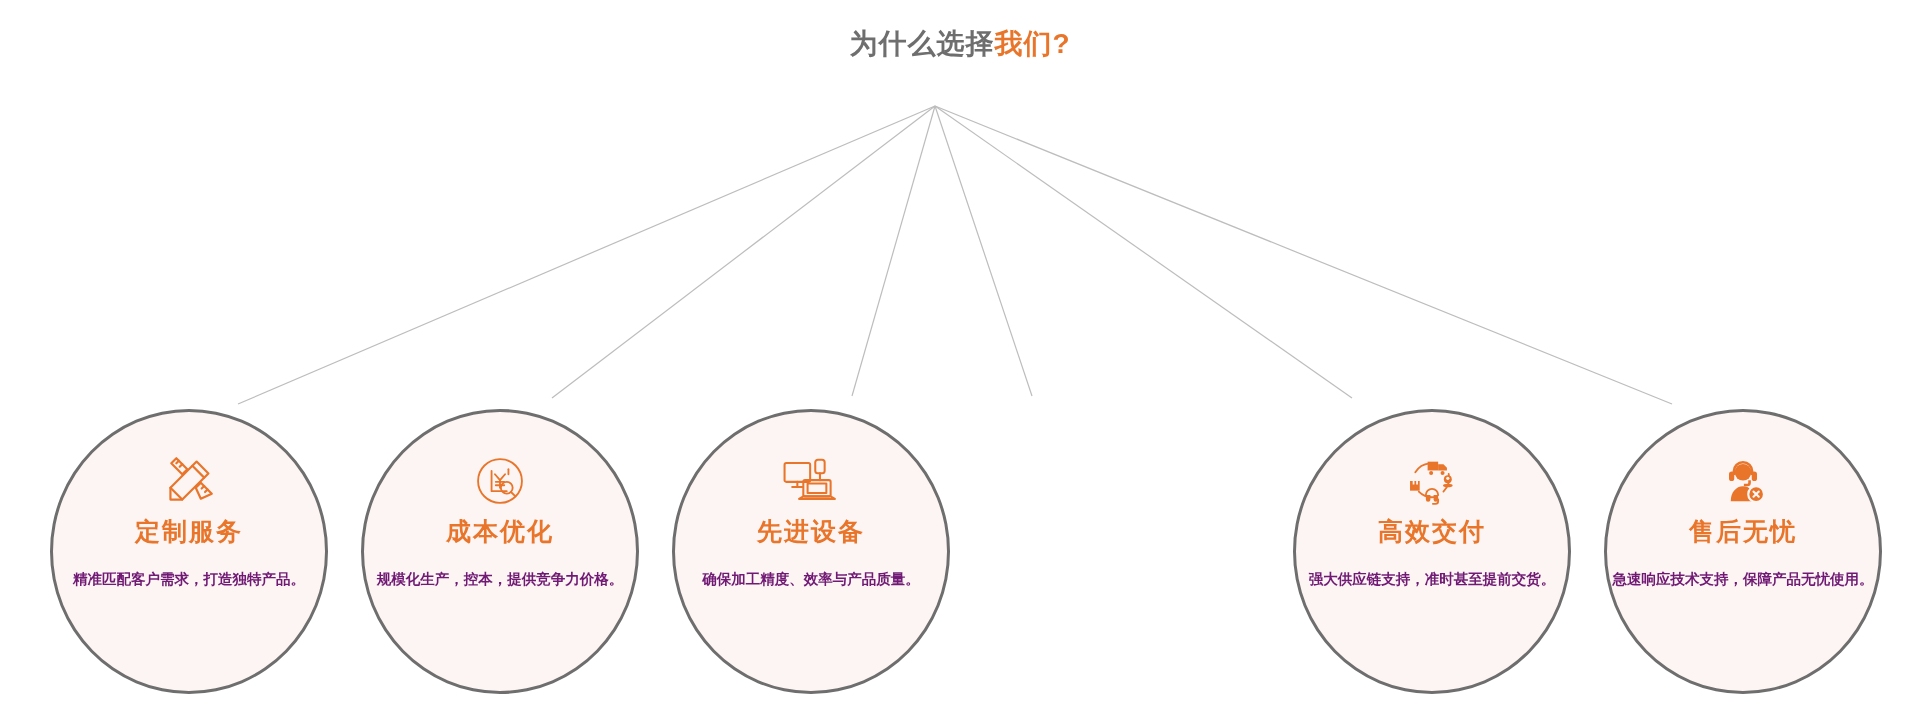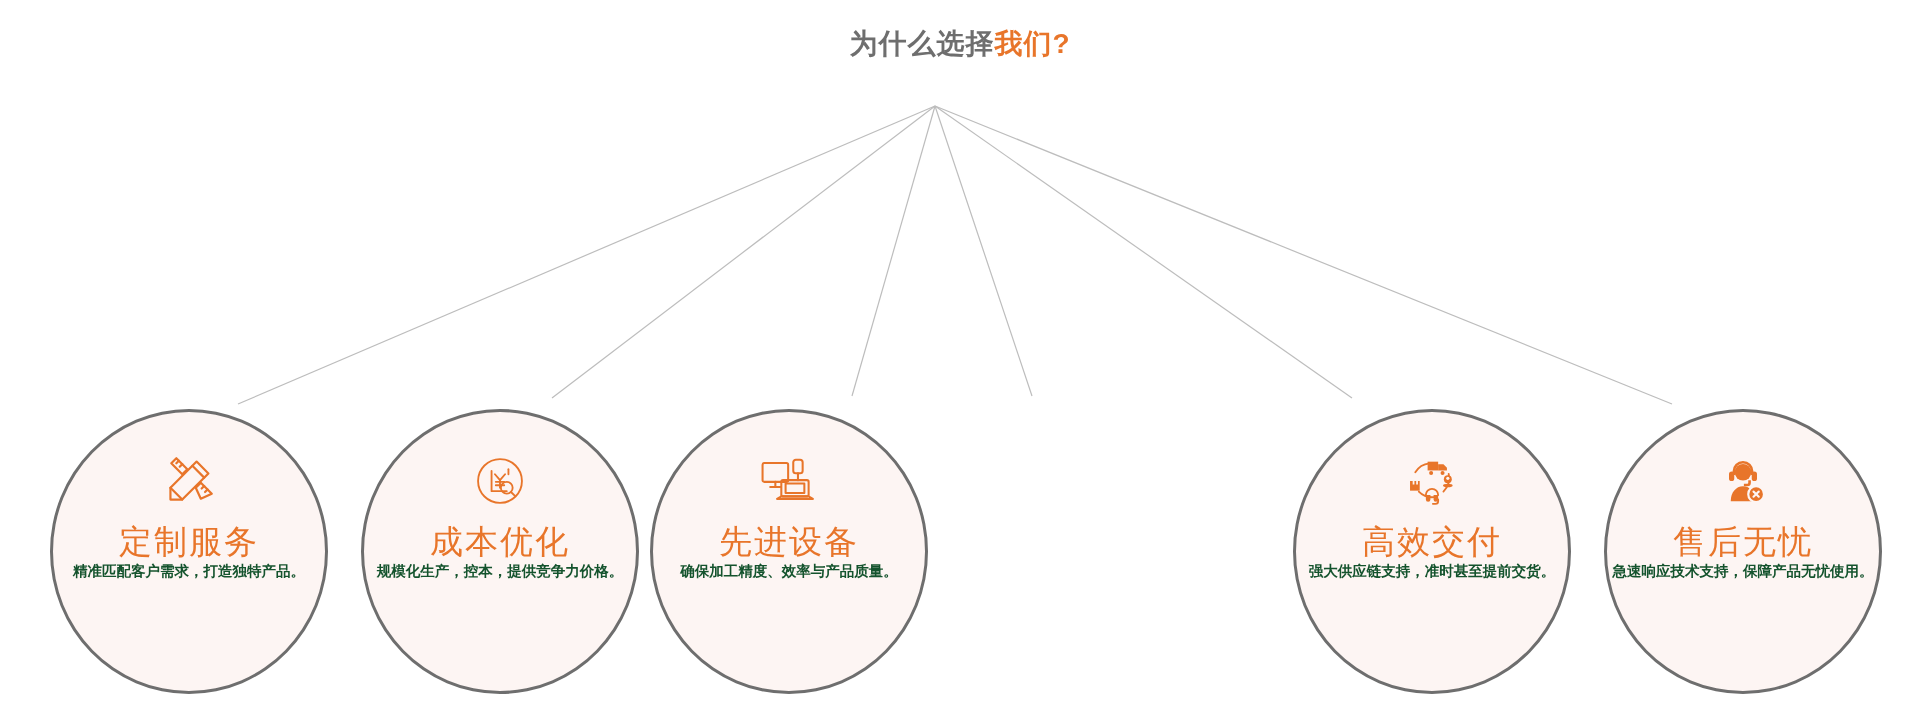--- a/index.html
+++ b/index.html
@@ -80,36 +80,36 @@
     display: flex;
     align-items: center;
     justify-content: center;
     margin-bottom: 4px;
     color: #e8752a;
   }
   .feature-icon svg { display: block; }
 
   .feature-heading {
     color: #e8752a;
-    font-size: 33px;
-    font-weight: 400;
+    font-size: 25px;
+    font-weight: 700;
     letter-spacing: 2px;
     line-height: 1.2;
     white-space: nowrap;
-    margin-top: 8px;
+    margin-top: 2px;
   }
 
   .feature-desc {
-    color: #14532d;
+    color: #701a75;
     font-size: 14.5px;
     font-weight: 700;
     letter-spacing: 0px;
     line-height: 1.3;
     white-space: nowrap;
-    margin-top: 0;
+    margin-top: 24px;
   }
 </style>
 </head>
 <body>
 
 <div id="stage">
 
   <div id="page-title">
     <span class="t-gray">为什么选择</span><span class="t-accent">我们?</span>
   </div>
@@ -153,21 +153,21 @@
       <path d="M27 33 L37 33"></path>
       <path d="M32 31 L32 40"></path>
       <path d="M27 37 L37 37"></path>
       <circle cx="40" cy="40" r="7"></circle>
       <path d="M45 45 L50 50"></path>
     </svg>
         </div>
         <div class="feature-heading">成本优化</div>
         <div class="feature-desc">规模化生产，控本，提供竞争力价格。</div>
       </div>
-      <div class="feature-circle" style="left: 650px;">
+      <div class="feature-circle" style="left: 672px;">
         <div class="feature-icon">
     <svg width="58" height="52" viewBox="0 0 68 58" fill="none" stroke="currentColor" stroke-width="2.4" stroke-linecap="round" stroke-linejoin="round">
       <rect x="3" y="8" width="30" height="22" rx="2"></rect>
       <path d="M12 36 L24 36"></path>
       <path d="M18 30 L18 36"></path>
       <rect x="39" y="4" width="11" height="16" rx="3"></rect>
       <path d="M44.5 20 L44.5 28"></path>
       <rect x="25" y="28" width="32" height="19" rx="2"></rect>
       <rect x="30" y="32" width="22" height="11"></rect>
       <path d="M20 50 L62 50 L57 47 L25 47 Z"></path>

